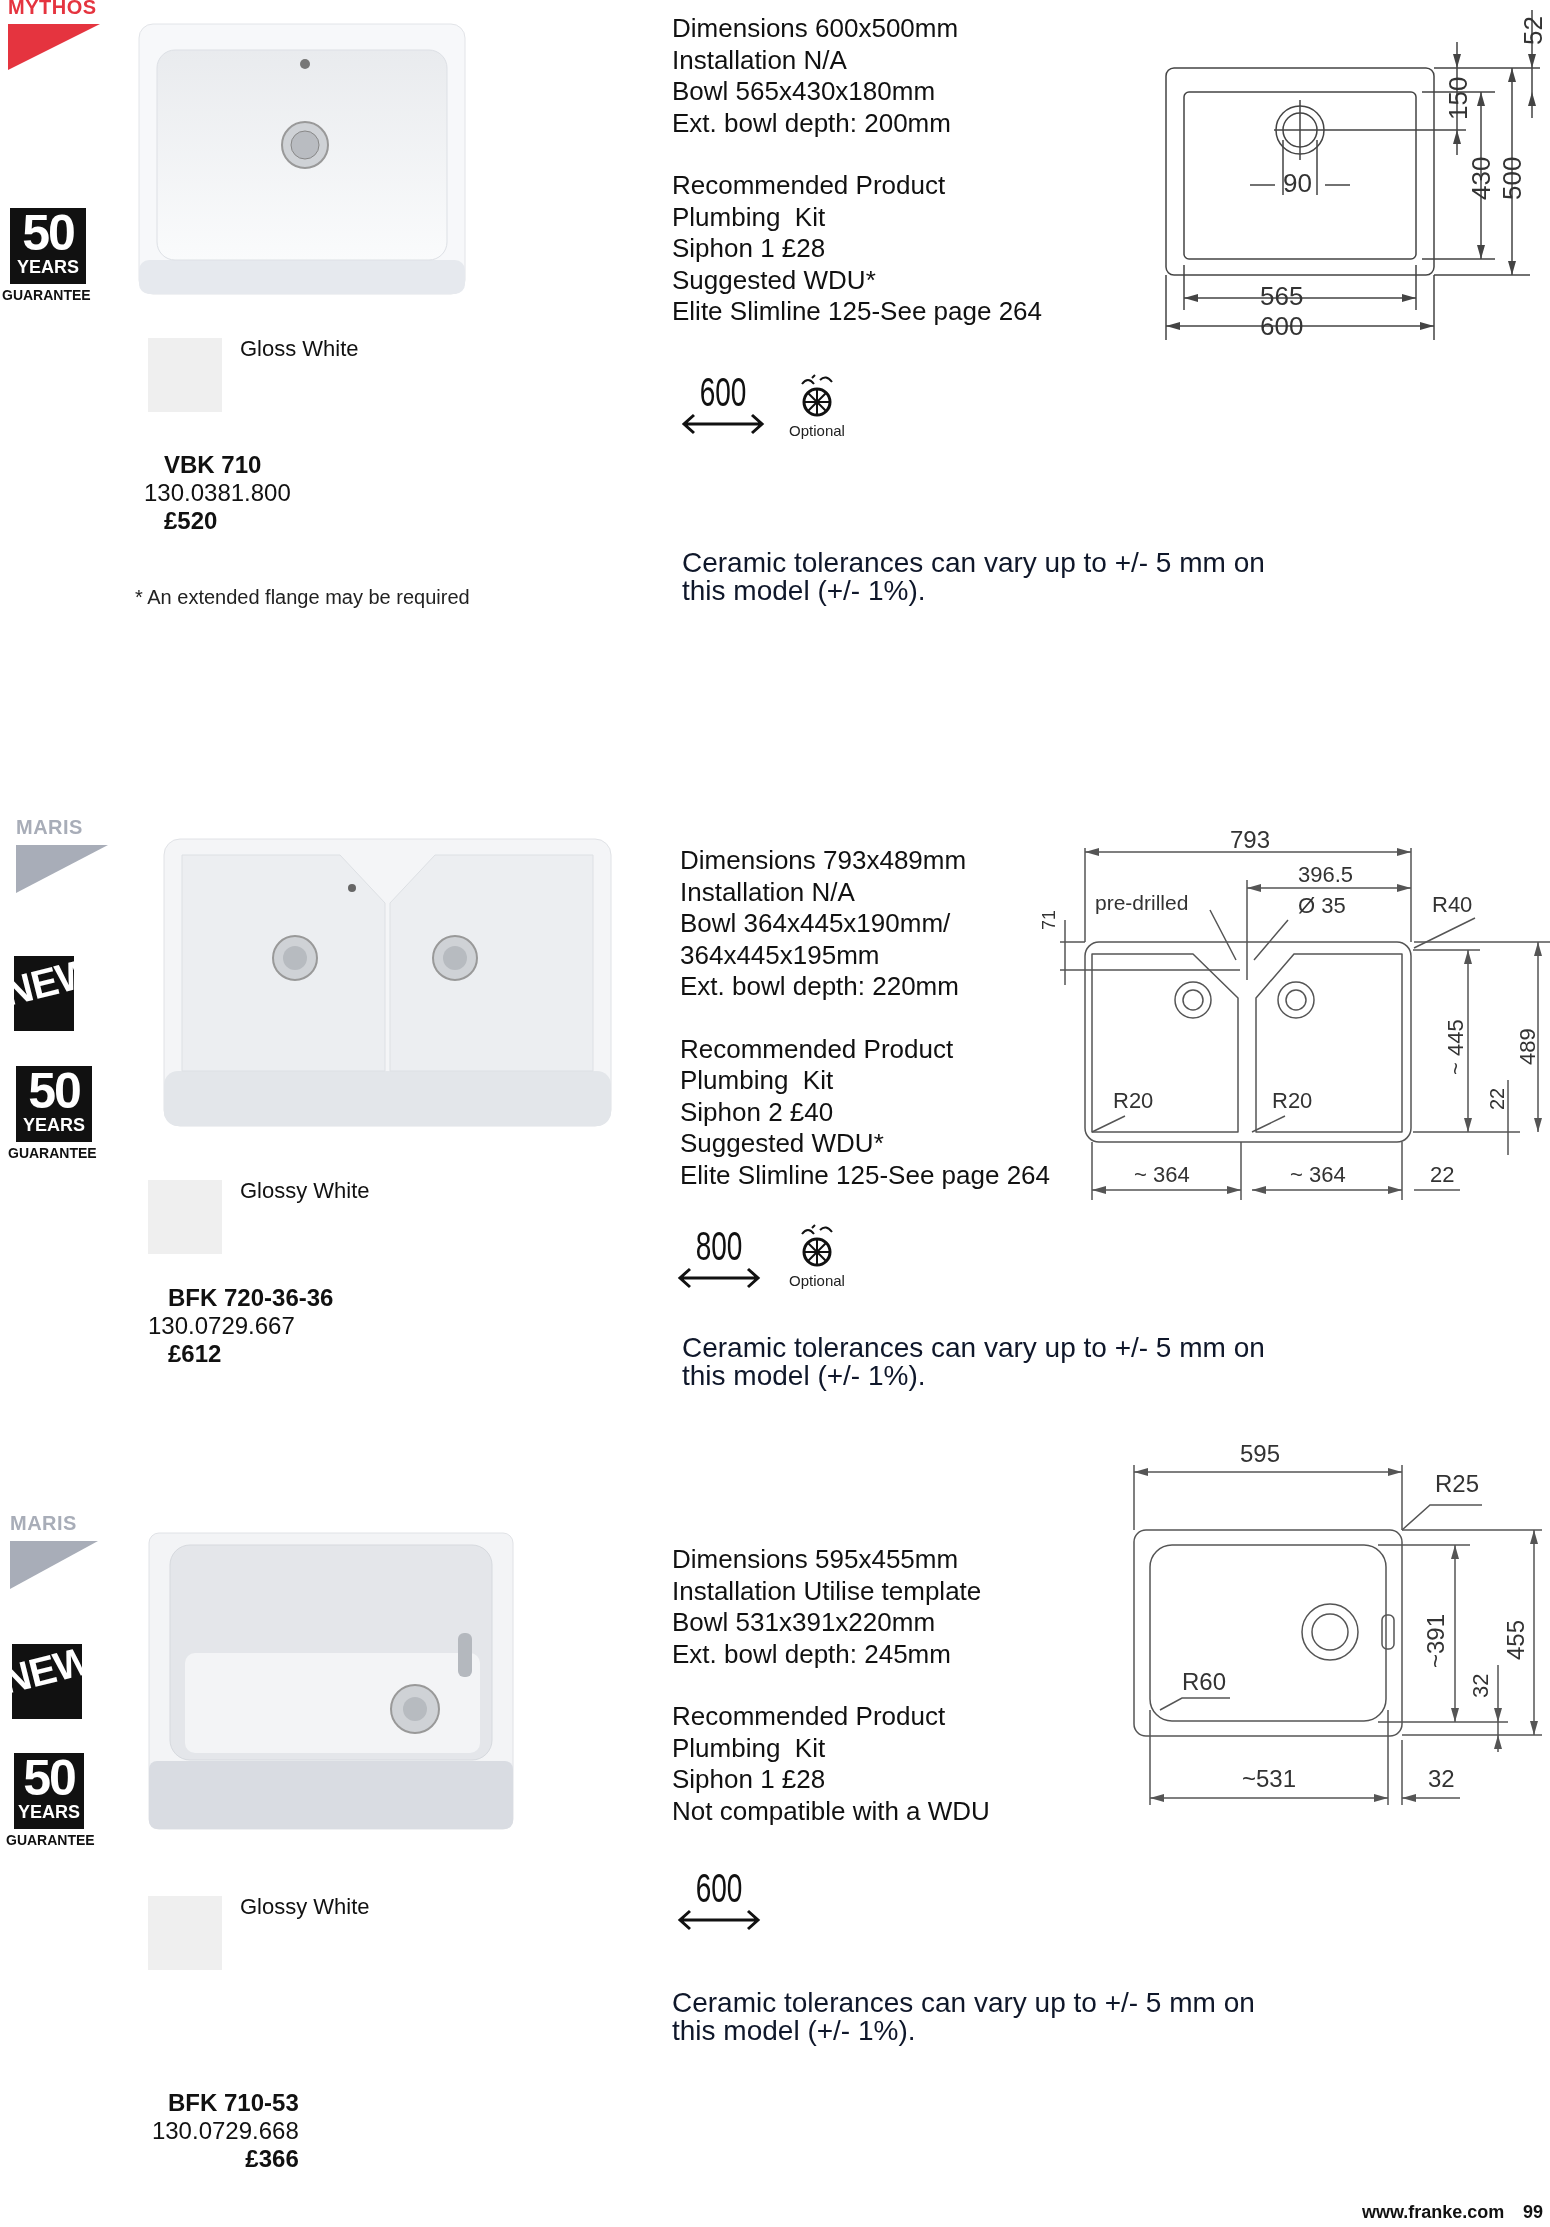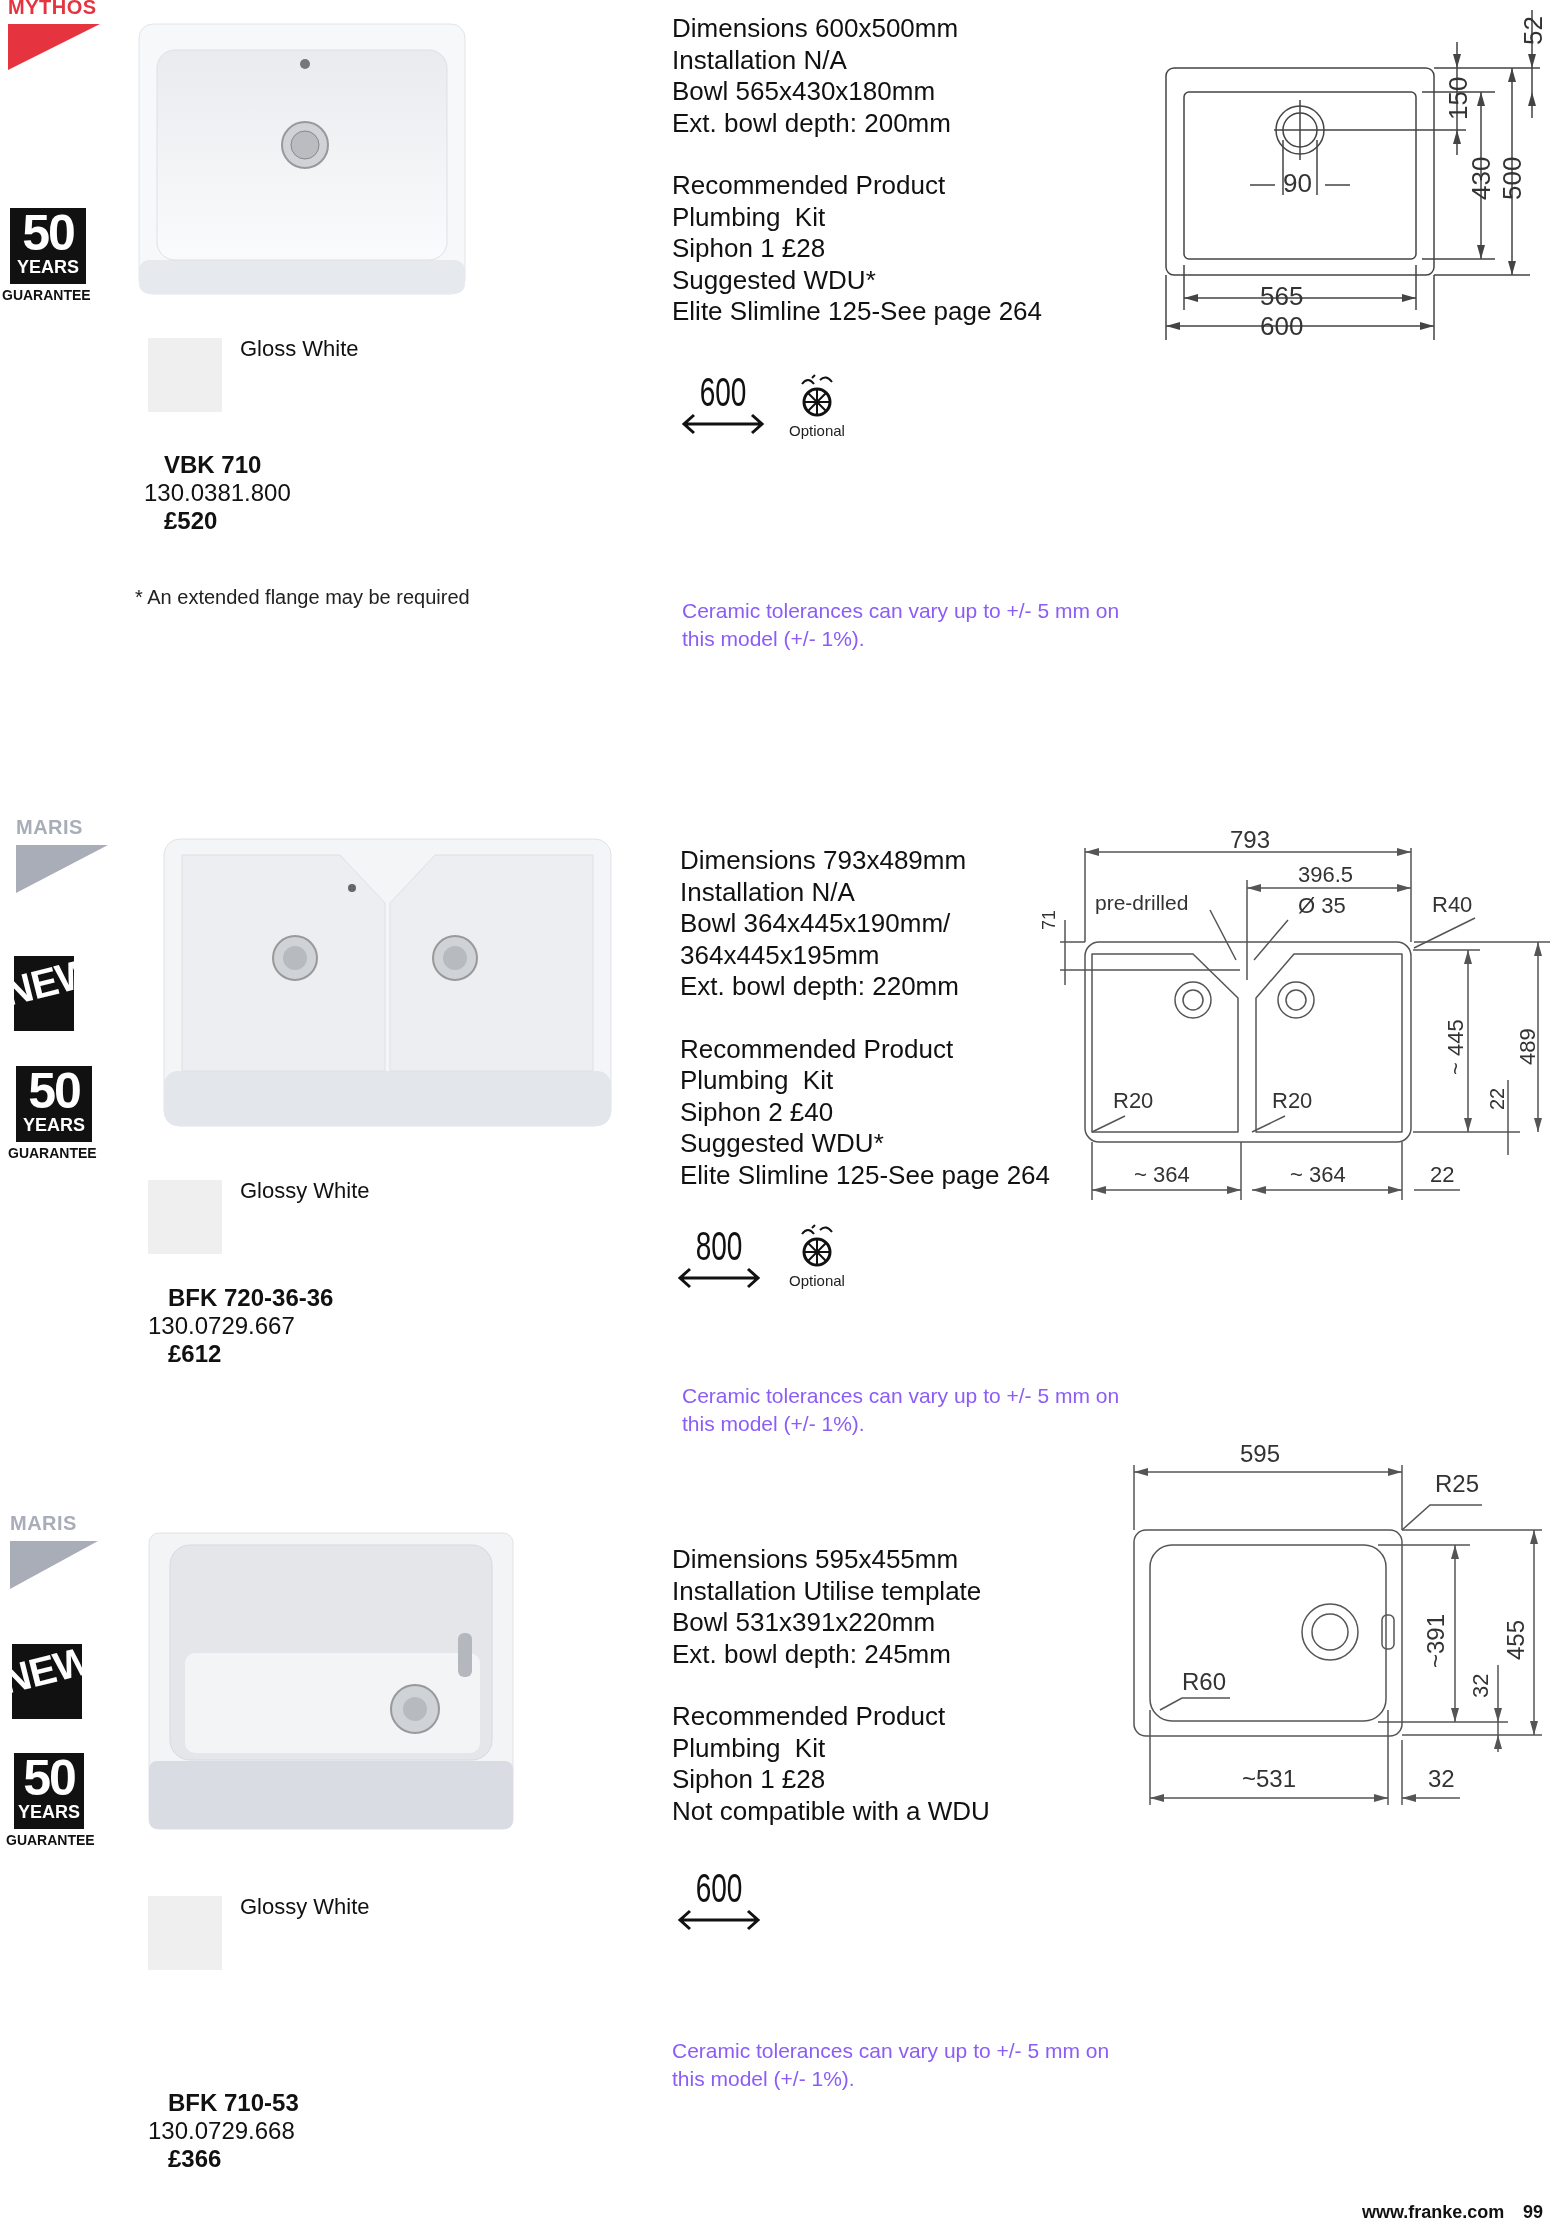--- a/index.html
+++ b/index.html
@@ -13,21 +13,21 @@
   .badge50 .yrs { font-weight:bold; font-size:18px; line-height:18px; display:block; }
   .guar { font-weight:bold; font-size:14px; color:#111; }
   .newbadge { background:#111; color:#fff; font-weight:bold; font-size:40px; overflow:hidden; }
   .newbadge span { display:block; transform:rotate(-14deg); transform-origin:left bottom; position:absolute; left:-4px; top:14px; letter-spacing:-1px; }
   .swatch { background:#efefef; }
   .finish { font-weight:normal; font-size:22px; }
   .code-block div { font-size:24px; line-height:28px; }
   .code-block .b { font-weight:bold;margin-left:20px; }
   .spec { font-size:26px; line-height:31.5px; white-space:nowrap; }
   .spec b { font-weight:normal; }
-  .note { font-size:21px; line-height:28px; color:#8b5cf6;margin-top:48px; }
+  .note { font-size:28px; line-height:28px; color:#0f172a; }
   .footnote { font-size:20px; color:#222; }
   .width-icon { text-align:center; }
   .width-icon .w { font-family:"Liberation Sans Narrow","Liberation Sans",sans-serif; font-size:40px; transform:scaleX(0.7); display:block; line-height:40px; }
   .opt-label { font-size:15px; color:#222; }
   .diagram text { font-family:"Liberation Sans", sans-serif; fill:#333; }
   .footer { font-size:18px; font-weight:bold; }
 </style>
 </head>
 <body>
 
@@ -249,21 +249,21 @@
     <rect x="25" y="20" width="322" height="215" rx="20" fill="#e4e6ea" stroke="#d6d9de"></rect>
     <rect x="40" y="128" width="295" height="100" rx="10" fill="#f3f4f6"></rect>
     <rect x="313" y="108" width="14" height="44" rx="6" fill="#b4b8be"></rect>
     <circle cx="270" cy="184" r="24" fill="#cfd2d6" stroke="#999" stroke-width="2"></circle>
     <circle cx="270" cy="184" r="12" fill="#b7bbc0"></circle>
   </svg>
 </div>
 
 <div class="abs swatch" style="left:148px;top:1896px;width:74px;height:74px;"></div>
 <div class="abs finish" style="left:240px;top:1894px;">Glossy White</div>
-<div class="abs code-block" style="left:148px;top:2089px;">
+<div class="abs code-block" style="left:148px;top:2089px;text-align:right;">
   <div class="b">BFK 710-53</div>
   <div>130.0729.668</div>
   <div class="b">£366</div>
 </div>
 
 <div class="abs spec" style="left:672px;top:1530px;margin-top:14px;">
   <div><span>Dimensions</span> <b>595x455mm</b></div>
   <div><span>Installation</span> <b>Utilise template</b></div>
   <div><span>Bowl</span> <b>531x391x220mm</b></div>
   <div><b>Ext. bowl depth: 245mm</b></div>

